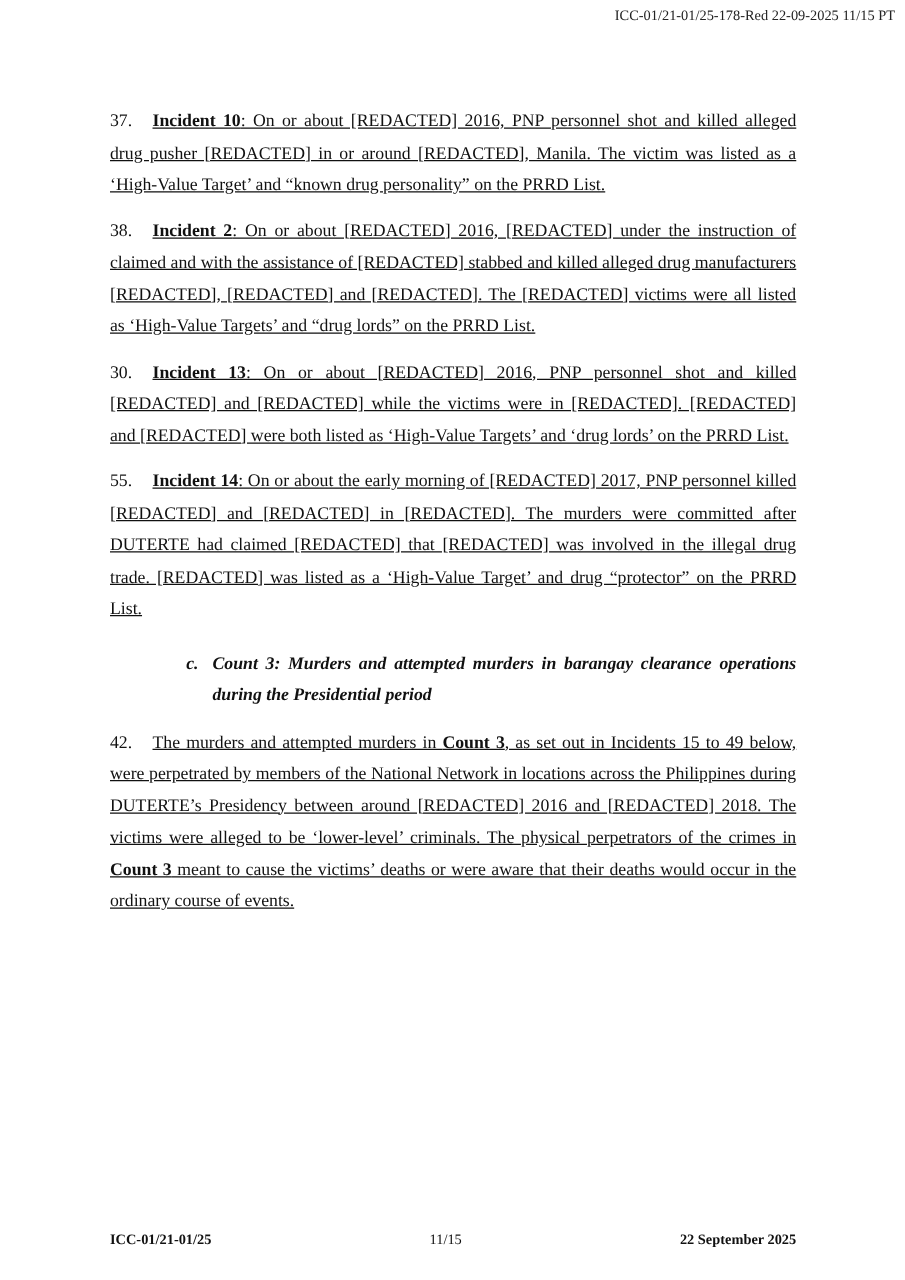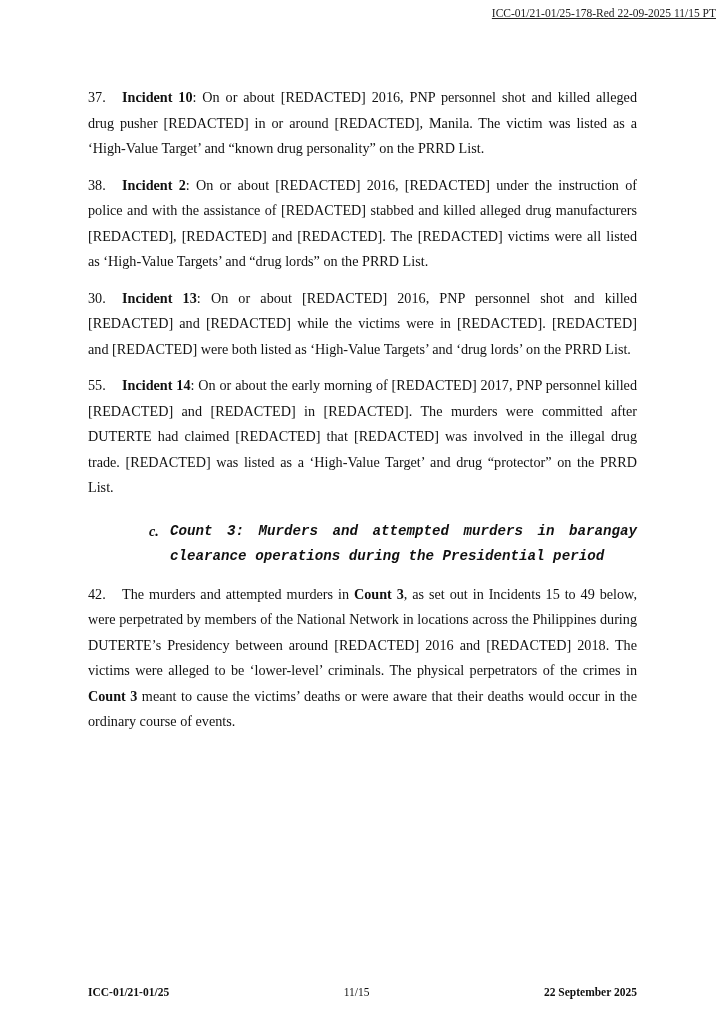--- a/index.html
+++ b/index.html
@@ -2,57 +2,58 @@
 <html><head>
 <meta charset="utf-8">
 <style>
   html, body { margin: 0; padding: 0; background: #ffffff; }
   body {
     width: 724px; height: 1024px; position: relative; overflow: hidden;
     font-family: "Liberation Serif", serif; color: #111111;
   }
   .header-ref {
     position: absolute; top: 7px; right: 8px;
-    font-size: 11.5px; color: #222; text-decoration: underline;
+    font-size: 11.5px; color: #222;
   }
   .page-body {
     position: absolute; left: 88px; top: 85px; width: 549px;
   }
   .para {
     font-size: 14.2px; line-height: 25.5px; text-align: justify;
     margin: 0 0 11px 0;
+    text-decoration: underline;
   }
   .para .num { display: inline-block; min-width: 34px; }
   .para b { font-weight: bold; }
   .section-heading {
     margin: 18px 0 12px 0; padding-left: 61px; position: relative;
     font-size: 14.2px; line-height: 25.5px; font-weight: bold; font-style: italic;
     text-align: justify;
   }
   .section-heading .letter { position: absolute; left: 61px; }
-  .section-heading .htext { display: block; padding-left: 21px; font-family: Liberation Mono, monospace; }
+  .section-heading .htext { display: block; padding-left: 21px; }
   .footer {
     position: absolute; left: 88px; width: 549px; top: 986px;
     font-size: 11.5px; display: flex; justify-content: space-between; text-align: right;
   }
   .footer .f-left, .footer .f-right { font-weight: bold; }
 </style>
 </head>
 <body>
 
 <div class="header-ref">ICC-01/21-01/25-178-Red 22-09-2025 11/15 PT</div>
 
 <div class="page-body">
 
   <p class="para">
     <span class="num">37.</span><b>Incident 10</b><span>:  On or about [REDACTED] 2016, PNP personnel shot and killed alleged drug pusher [REDACTED] in or around [REDACTED], Manila. The victim was listed as a ‘High-Value Target’ and “known drug personality” on the PRRD List.</span>
   </p>
 
   <p class="para">
-    <span class="num">38.</span><b>Incident 2</b><span>: On or about [REDACTED] 2016, [REDACTED] under the instruction of police and with the assistance of [REDACTED] stabbed and killed alleged drug manufacturers [REDACTED], [REDACTED] and [REDACTED]. The [REDACTED] victims were all listed as ‘High-Value Targets’ and “drug lords” on the PRRD List.</span>
+    <span class="num">38.</span><b>Incident 2</b><span>: On or about [REDACTED] 2016, [REDACTED] under the instruction of claimed and with the assistance of [REDACTED] stabbed and killed alleged drug manufacturers [REDACTED], [REDACTED] and [REDACTED]. The [REDACTED] victims were all listed as ‘High-Value Targets’ and “drug lords” on the PRRD List.</span>
   </p>
 
 
   <p class="para">
     <span class="num">30.</span><b>Incident 13</b><span>: On or about [REDACTED] 2016, PNP personnel shot and killed [REDACTED] and [REDACTED] while the victims were in [REDACTED]. [REDACTED] and [REDACTED] were both listed as ‘High-Value Targets’ and ‘drug lords’ on the PRRD List.</span>
   </p>
 
   <p class="para">
     <span class="num">55.</span><b>Incident 14</b><span>: On or about the early morning of [REDACTED] 2017, PNP personnel killed [REDACTED] and [REDACTED] in [REDACTED]. The murders were committed after DUTERTE had claimed [REDACTED] that [REDACTED] was involved in the illegal drug trade. [REDACTED] was listed as a ‘High-Value Target’ and drug “protector” on the PRRD List.</span>
   </p>

